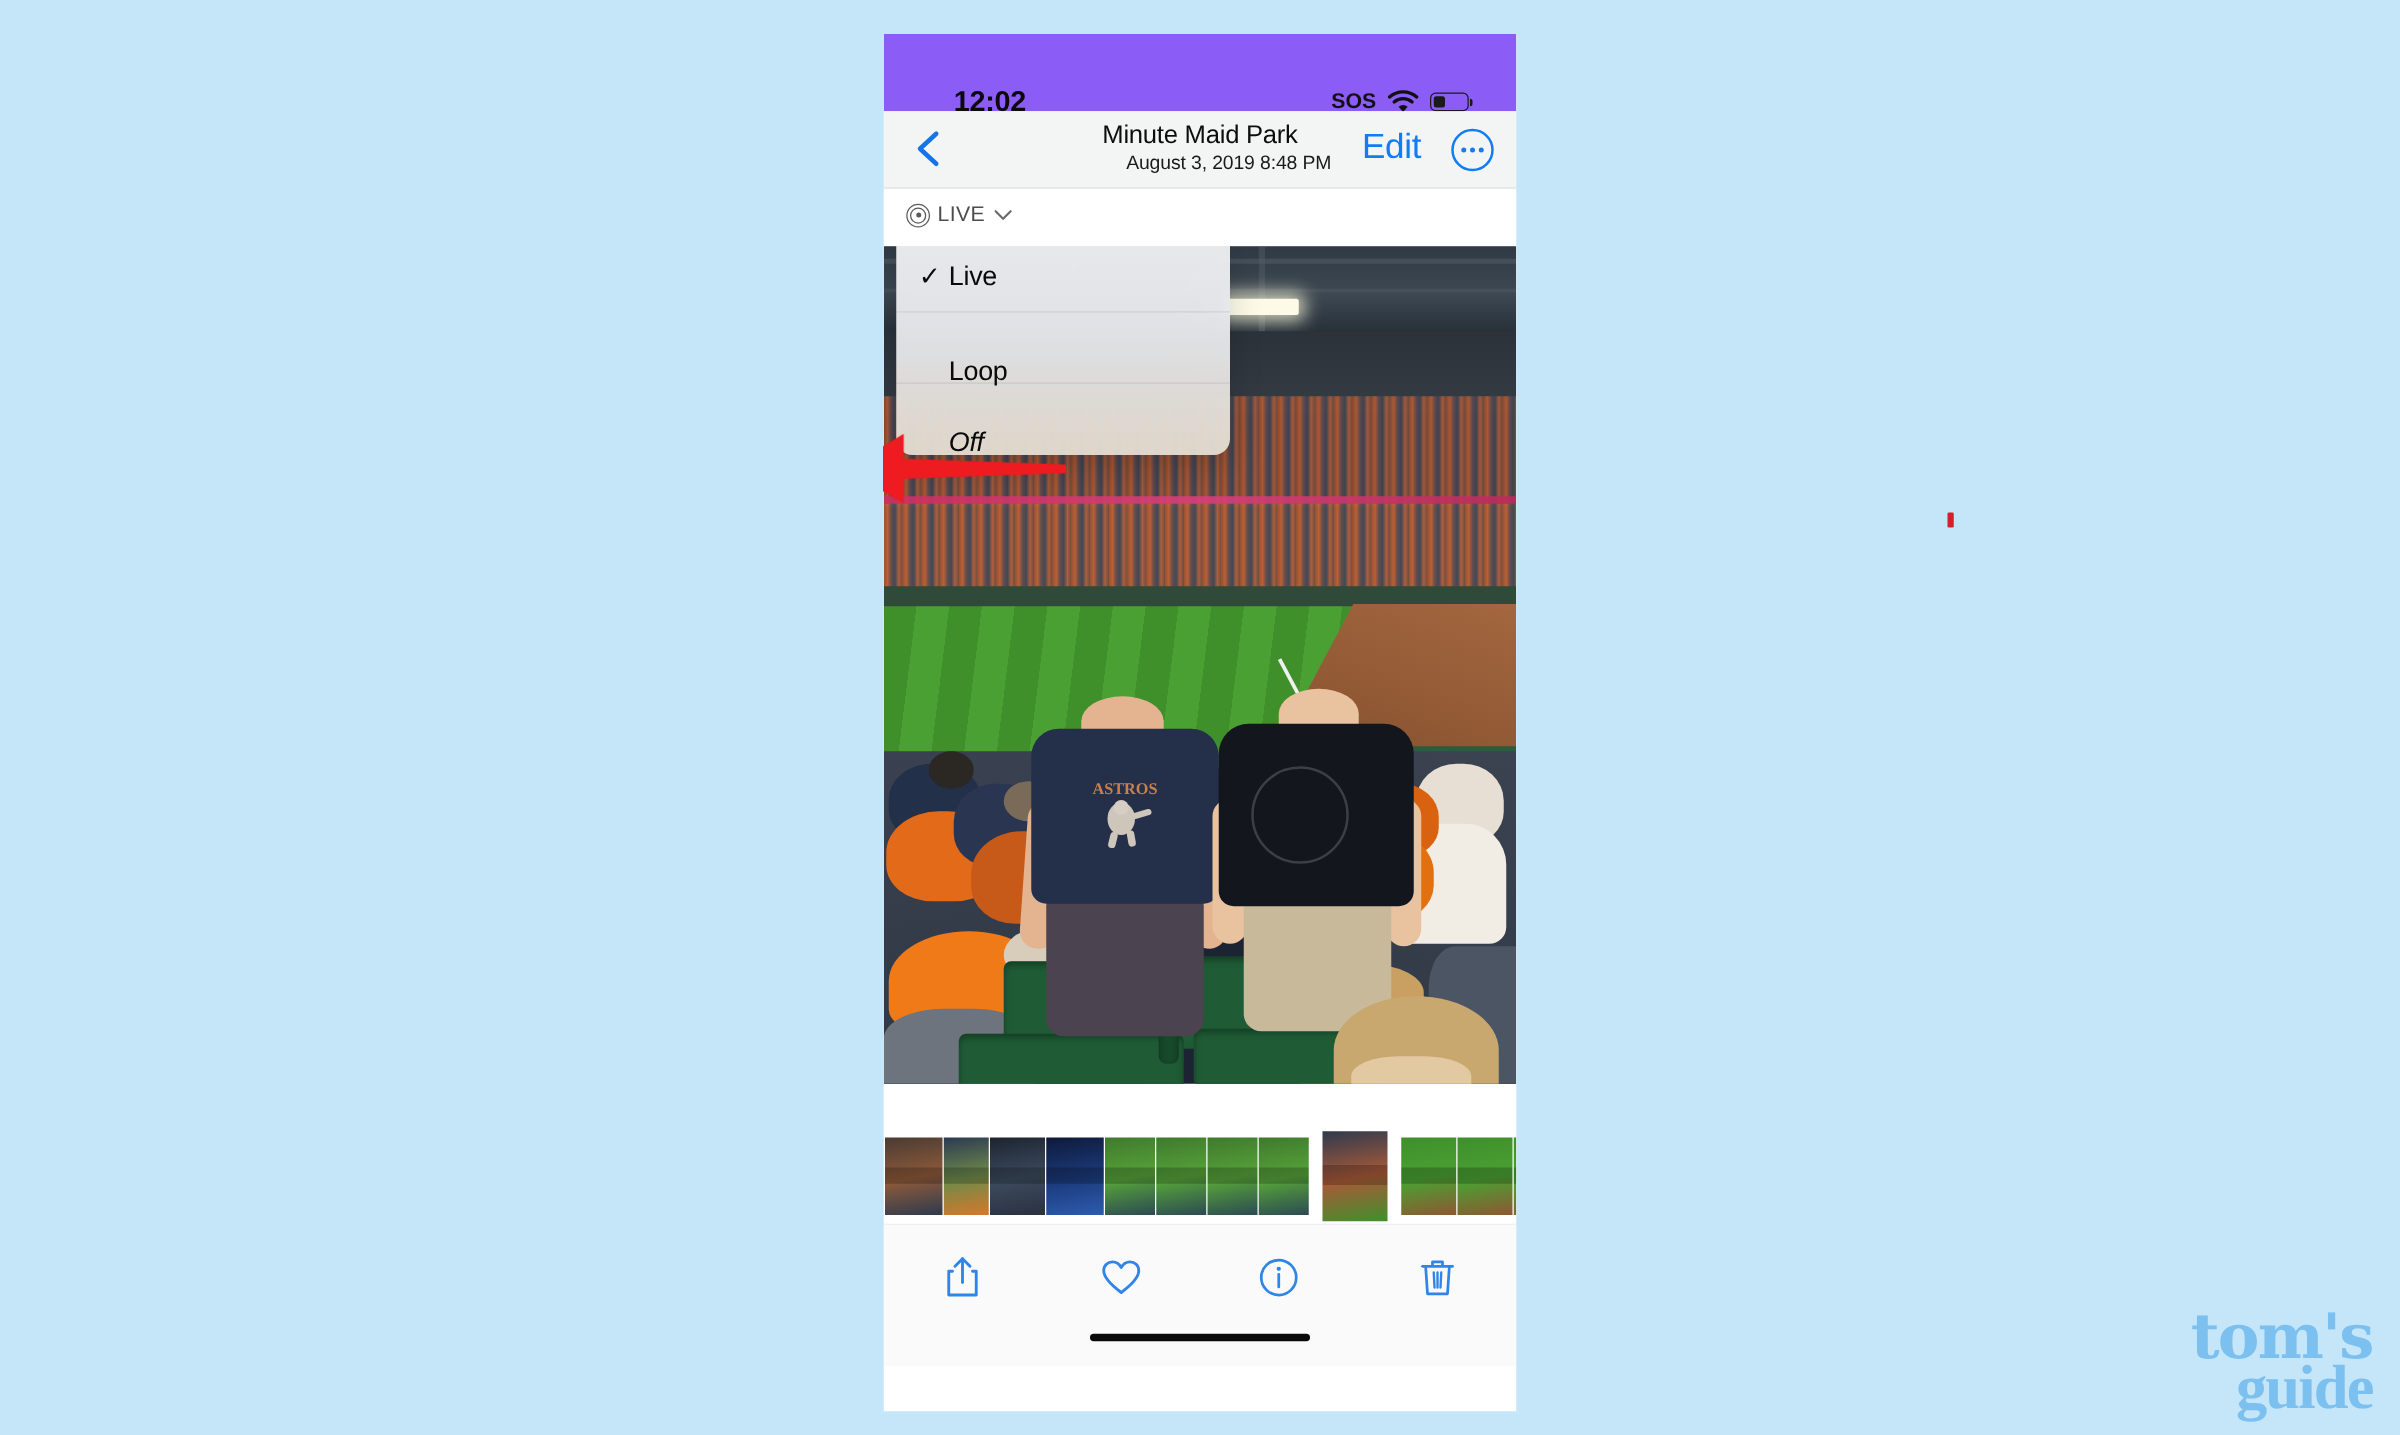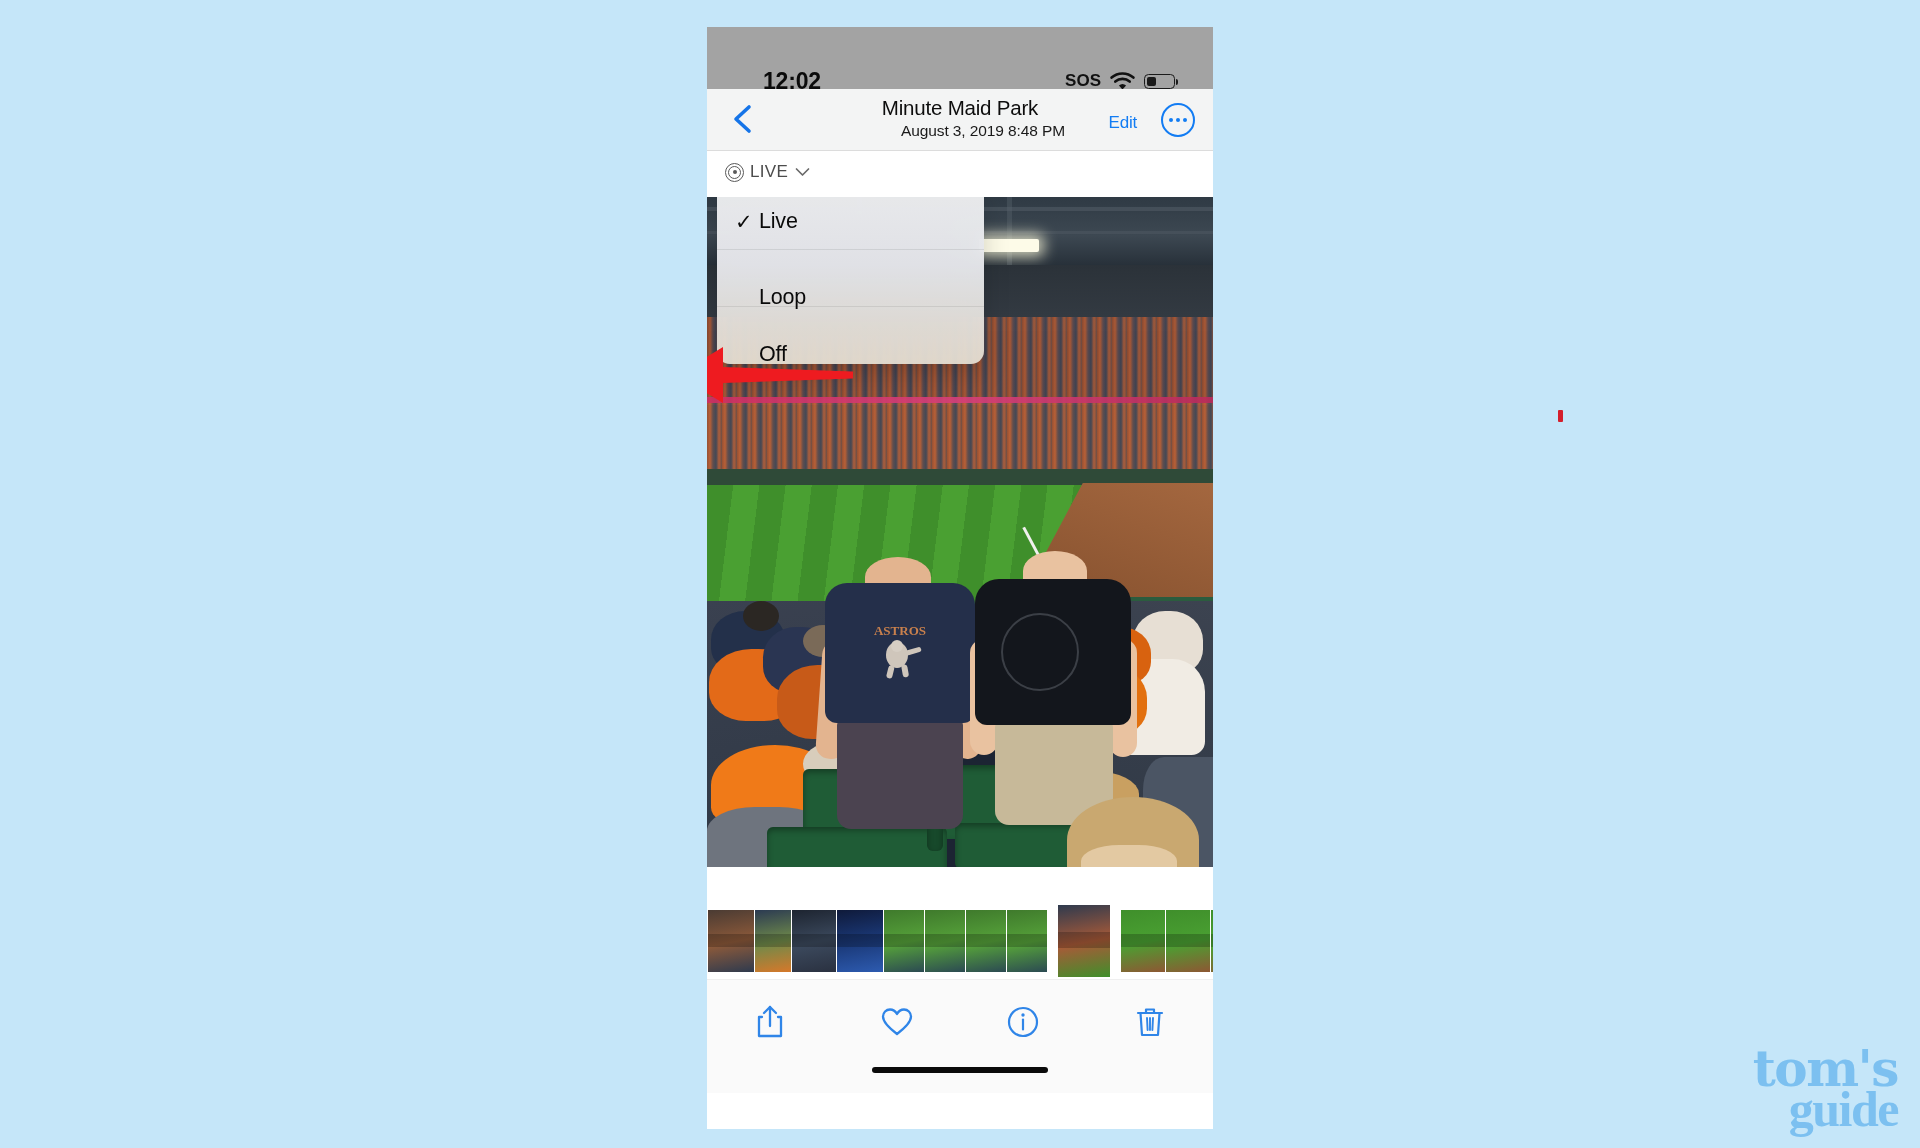--- a/index.html
+++ b/index.html
@@ -20,21 +20,21 @@
   
   #phone {
     position: absolute; left: 707px; top: 27px;
     width: 506px; height: 1102px;
     background: #ffffff;
     overflow: hidden;
   }
 
   
   .statusbar {
-    position: relative; height: 62px; background: #a3a3a3;
+    position: relative; height: 62px; background: #8b5cf6;
     display: flex; align-items: center;
   }
   .status-time {
     position: absolute; left: 56px; top: 41px;
     font-size: 23px; font-weight: bold; color: #0b0b0b;
     letter-spacing: -0.2px;
   }
   .status-right {
     position: absolute; right: 38px; top: 44px;
     display: flex; align-items: center; gap: 9px;
@@ -63,22 +63,22 @@
     position: absolute; left: 18px; top: 12px;
     width: 36px; height: 36px; cursor: pointer;
   }
   .nav-center {
     position: absolute; left: 0; right: 0; top: 6px;
     text-align: center; pointer-events: none;
   }
   .nav-title { font-size: 20.5px; color: #0d0d0d; line-height: 26px; letter-spacing: -0.2px; }
   .nav-sub { font-size: 15.5px; color: #1a1a1a; line-height: 20px; letter-spacing: -0.1px; padding-left: 46px; }
   .edit-btn {
-    position: absolute; right: 76px; top: 24px;
-    font-size: 17px; color: #127cf3; cursor: pointer; letter-spacing: -0.2px;
+    position: absolute; right: 76px; top: 12px;
+    font-size: 28px; color: #127cf3; cursor: pointer; letter-spacing: -0.2px;
   }
   .more-btn {
     position: absolute; right: 18px; top: 14px;
     width: 34px; height: 34px; border: 2px solid #127cf3; border-radius: 50%;
     display: flex; align-items: center; justify-content: center; gap: 3.2px;
     cursor: pointer;
   }
   .more-btn i { width: 4px; height: 4px; border-radius: 50%; background: #127cf3; display: block; }
 
   
@@ -190,21 +190,21 @@
     box-shadow: 0 10px 26px rgba(0,0,0,0.17);
     z-index: 30;
   }
   .menu-item {
     position: relative; height: 57px;
     display: flex; align-items: center;
     padding-left: 18px;
     border-bottom: 1px solid rgba(120,120,120,0.18);
     cursor: pointer;
   }
-  .menu-item:last-child { border-bottom: none; }
+  .menu-item:last-child { border-bottom: none; font-style: italic; }
   .menu-item .mi-check {
     width: 24px; font-size: 21px; color: #0b0b0b; line-height: 1;
   }
   .menu-item .mi-label {
     font-size: 21.5px; color: #0a0a0a; letter-spacing: -0.2px;
   }
   .menu-item.no-check .mi-label { padding-left: 24px; margin-top: 38px; }
 
   
   .red-arrow { position: absolute; left: 872px; top: 424px; z-index: 60; }

